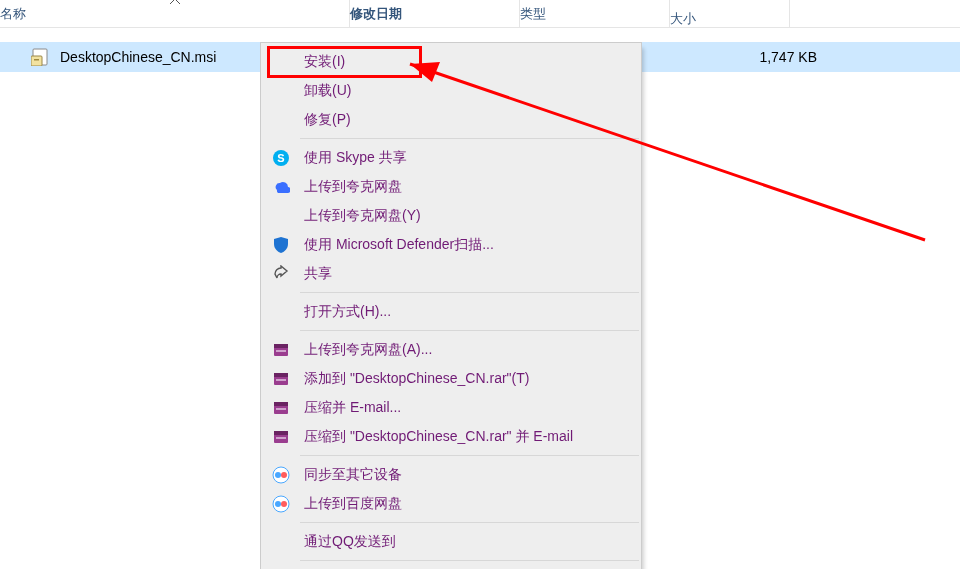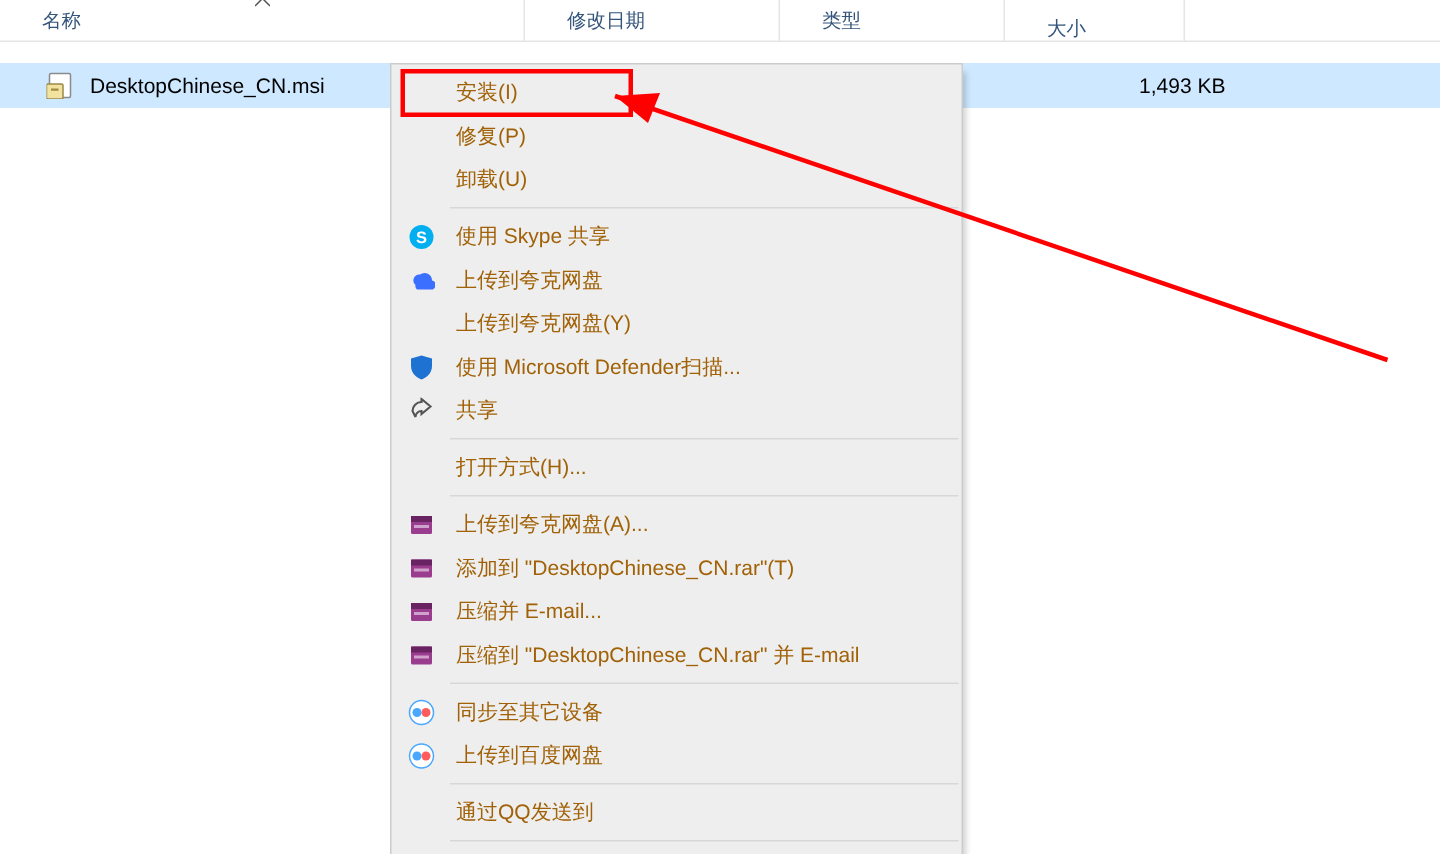--- a/index.html
+++ b/index.html
@@ -1,39 +1,39 @@
 <!DOCTYPE html>
 <html><head>
   <meta charset="utf-8">
   <style>
     * { margin: 0; padding: 0; box-sizing: border-box; font-family: "Microsoft YaHei", "Segoe UI", sans-serif; }
     body { background: #fff; width: 960px; height: 569px; overflow: hidden; font-size: 13px; color: #333; }
 
     
     .header-row { height: 28px; border-bottom: 1px solid #e5e5e5; display: flex; align-items: center; }
-    .header-cell { height: 28px; display: flex; align-items: center; padding-left: 28px; color: #34557b; font-size: 13px; border-right: 1px solid #e5e5e5; position: relative; }
+    .header-cell { height: 28px; display: flex; align-items: center; padding-left: 0; color: #34557b; font-size: 13px; border-right: 1px solid #e5e5e5; position: relative; }
     .header-cell.name { width: 350px; }
-    .header-cell.date { width: 170px; }
+    .header-cell.date { width: 170px; font-weight: bold; }
     .header-cell.type { width: 150px; }
     .header-cell.size { width: 120px; align-items: flex-end; }
     .sort-ind { position: absolute; left: 50%; top: -1px; transform: translateX(-50%); color: #666; }
 
     
     .file-rows { padding-top: 14px; }
     .file-row { height: 30px; display: flex; align-items: center; padding-left: 30px; }
     .file-row.selected { background: #cde8ff; }
     .file-icon { width: 20px; height: 20px; margin-right: 10px; display: inline-flex; align-items: center; justify-content: center; }
     .file-name { flex: 0 0 302px; font-size: 14px; color: #000; }
     .file-date { flex: 0 0 170px; }
     .file-type { flex: 0 0 150px; }
     .file-size { flex: 0 0 145px; font-size: 14px; color: #000; text-align: right; padding-right: 10px; }
 
     
     .context-menu { position: absolute; top: 42px; left: 260px; width: 382px; background: #eeeeee; border: 1px solid #ccc; padding: 4px 1px; box-shadow: 4px 4px 4px -2px rgba(0,0,0,.18); }
-    .menu-item { height: 29px; display: flex; align-items: center; padding-left: 42px; padding-right: 12px; font-size: 14px; color: #a16207; position: relative; }
+    .menu-item { height: 29px; display: flex; align-items: center; padding-left: 42px; padding-right: 12px; font-size: 14px; color: #701a75; position: relative; }
     .menu-sep { height: 1px; background: #d7d7d7; margin: 4px 1px 4px 38px; }
     .menu-icon { position: absolute; left: 9px; top: 5px; width: 20px; height: 20px; display: flex; align-items: center; justify-content: center; }
 
     
     .annotation-box { position: absolute; border: 3px solid #ff0000; pointer-events: none; }
     .annotation-arrow { position: absolute; pointer-events: none; }
 
     
     .svg { display: block; }
   </style>
@@ -65,33 +65,33 @@
     <span class="file-icon">
       <svg class="svg" width="18" height="18">
         <rect x="2" y="1" width="14" height="16" rx="1" fill="#fff" stroke="#8a8a8a"></rect>
         <rect x="0" y="8" width="11" height="10" rx="1" fill="#f2e2a0" stroke="#9a884a"></rect>
         <rect x="3" y="11" width="5" height="1.5" fill="#a08a40"></rect>
       </svg>
     </span>
     <span class="file-name">DesktopChinese_CN.msi</span>
     <span class="file-date"></span>
     <span class="file-type"></span>
-    <span class="file-size">1,493 KB</span>
+    <span class="file-size">1,747 KB</span>
   </div>
 </div>
 
 <div class="context-menu">
   <div class="menu-item">
     <span>安装(I)</span>
   </div>
   <div class="menu-item">
+    <span>卸载(U)</span>
+  </div>
+  <div class="menu-item">
     <span>修复(P)</span>
-  </div>
-  <div class="menu-item">
-    <span>卸载(U)</span>
   </div>
   <div class="menu-sep"></div>
   <div class="menu-item">
     <span class="menu-icon">
       <svg class="svg" width="18" height="18">
           <circle cx="9" cy="9" r="8" fill="#00aff0"></circle>
           <text x="9" y="13" text-anchor="middle" font-size="11" font-weight="bold" fill="#fff">S</text>
         </svg>
     </span>
     <span>使用 Skype 共享</span>

